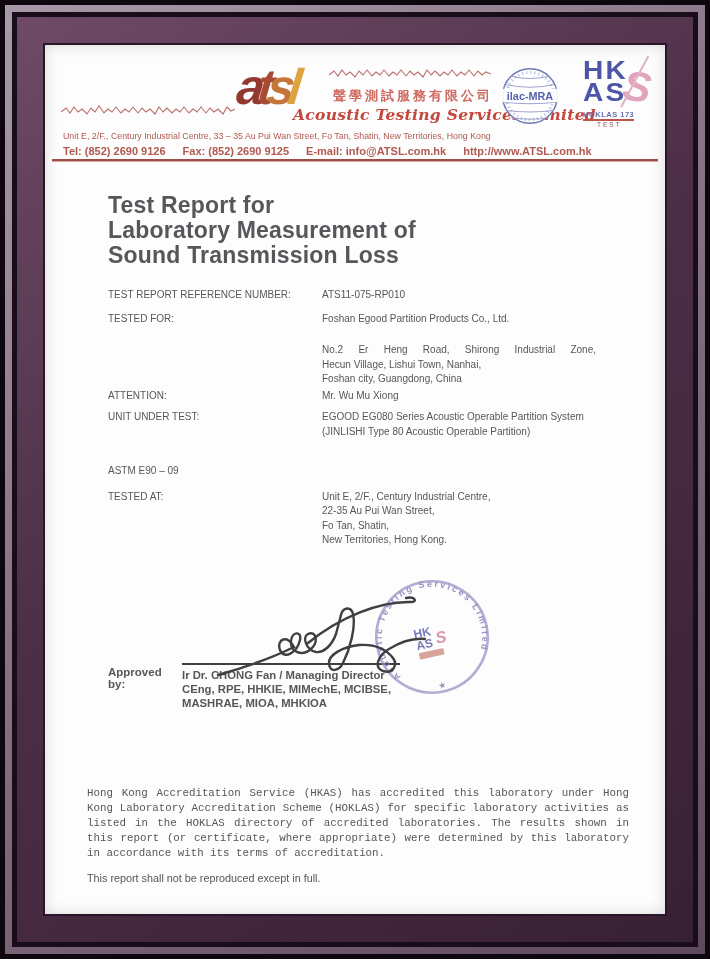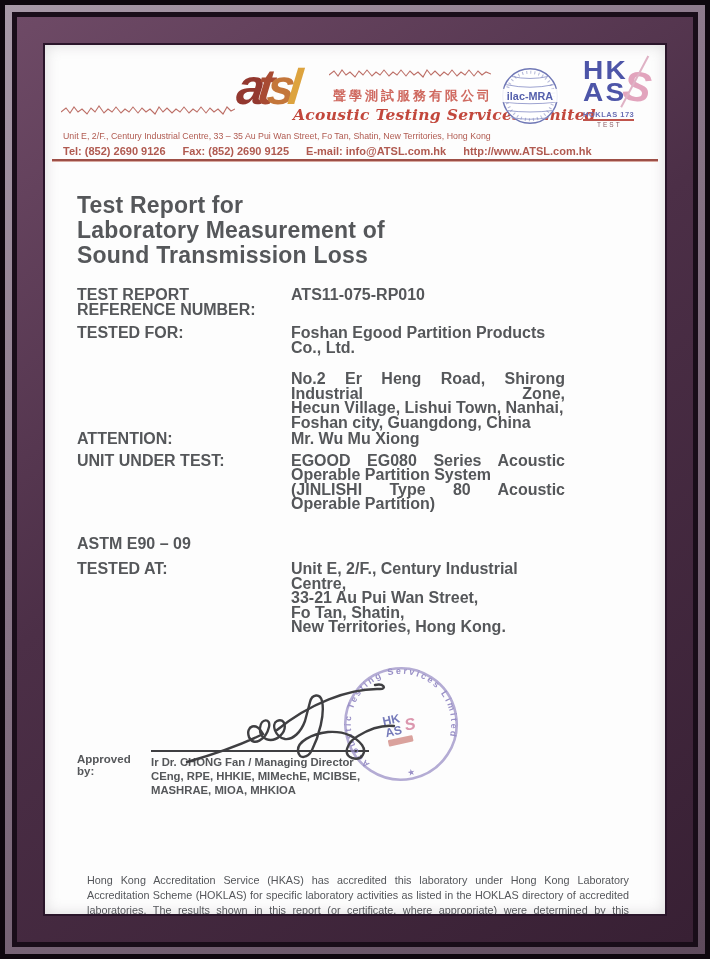--- a/index.html
+++ b/index.html
@@ -47,24 +47,24 @@
             font-weight:bold; color:#dc8fae; opacity:.8; transform:rotate(8deg); }
   .hkas-s::before { content:""; position:absolute; width:2px; height:58px;
                     background:#d8a0b8; left:10px; top:-10px; transform:rotate(20deg); }
   .hoklas-label { font-size:7.5px; font-weight:bold; color:#6a6fb4; letter-spacing:.5px;
                   border-bottom:2px solid #c0544c; display:inline-block; }
   .hoklas-test { font-size:6.5px; color:#8a5a62; letter-spacing:2px; margin-left:14px; }
   .red-rule { height:3px; margin:0 7px; border-top:2px solid #9d4f47;
               border-bottom:1px solid #d8a9a0; }
 
   
-  .content { padding:0 44px 0 32px; color:#55575a; }
+  .content { padding:0 44px 0 63px; color:#55575a; }
   .title { margin-top:31px; font-size:23px; font-weight:bold; line-height:25px;
            color:#55575a; letter-spacing:.2px; }
-  .frow { display:flex; font-size:16px; font-weight:bold; line-height:14.5px; }
+  .frow { display:flex; font-size:10px; font-weight:normal; line-height:14.5px; }
   .flabel { width:214px; flex-shrink:0; }
   .fvalue { width:274px; }
   .just { text-align:justify; }
   .spread { text-align:justify; text-align-last:justify; }
   .mt20{margin-top:20px}.mt12{margin-top:12px}.mt9{margin-top:9px}
   .mt17{margin-top:17px}.mt7{margin-top:7px}.mt25{margin-top:25px}
   .mt11{margin-top:11px}.mt2{margin-top:2px}
 
   
   .approval { position:relative; margin-top:45px; padding-top:70px; height:178px; }
@@ -73,21 +73,21 @@
            transform:rotate(-12deg); opacity:.92; }
   .approved-row { display:flex; }
   .approved-label { width:74px; font-size:11.5px; font-weight:bold; padding-top:3px; }
   .sig-group { width:218px; }
   .sig-line { border-top:2px solid #3f3f42; margin-bottom:3px; }
   .sig-name  { font-size:11.3px; font-weight:bold; line-height:14px; }
   .sig-quals { font-size:11.3px; font-weight:bold; line-height:14px; }
 
   
   .footer-section { padding:0 36px 0 42px; color:#54565a; }
-  .accred { margin-top:15px; font-size:10.8px; line-height:15px; text-align:justify; }
+  .accred { margin-top:15px; font-size:10.8px; line-height:15px; text-align:justify;font-family:Liberation Mono, monospace; }
   .note { margin-top:11px; font-size:10.8px; }
 </style>
 </head>
 <body>
 
 <div class="f1">
  <div class="f2">
   <div class="f3">
    <div class="f4">
     <div class="f5">
@@ -180,21 +180,21 @@
         </div>
 
         <div class="frow mt25">
           <div class="fvalue">ASTM E90 – 09</div>
         </div>
 
         <div class="frow mt11">
           <div class="flabel">TESTED AT:</div>
           <div class="fvalue">
             <div>Unit E, 2/F., Century Industrial Centre,</div>
-            <div>33-21 Au Pui Wan Street,</div>
+            <div>22-35 Au Pui Wan Street,</div>
             <div>Fo Tan, Shatin,</div>
             <div>New Territories, Hong Kong.</div>
           </div>
         </div>
 
         <div class="approval">
           <svg class="stamp" viewBox="0 0 110 110">
             <defs>
                       <path id="stamp-arc" d="M 22.5,87.5 A 46,46 0 1 1 87.5,87.5"></path>
                     </defs>

